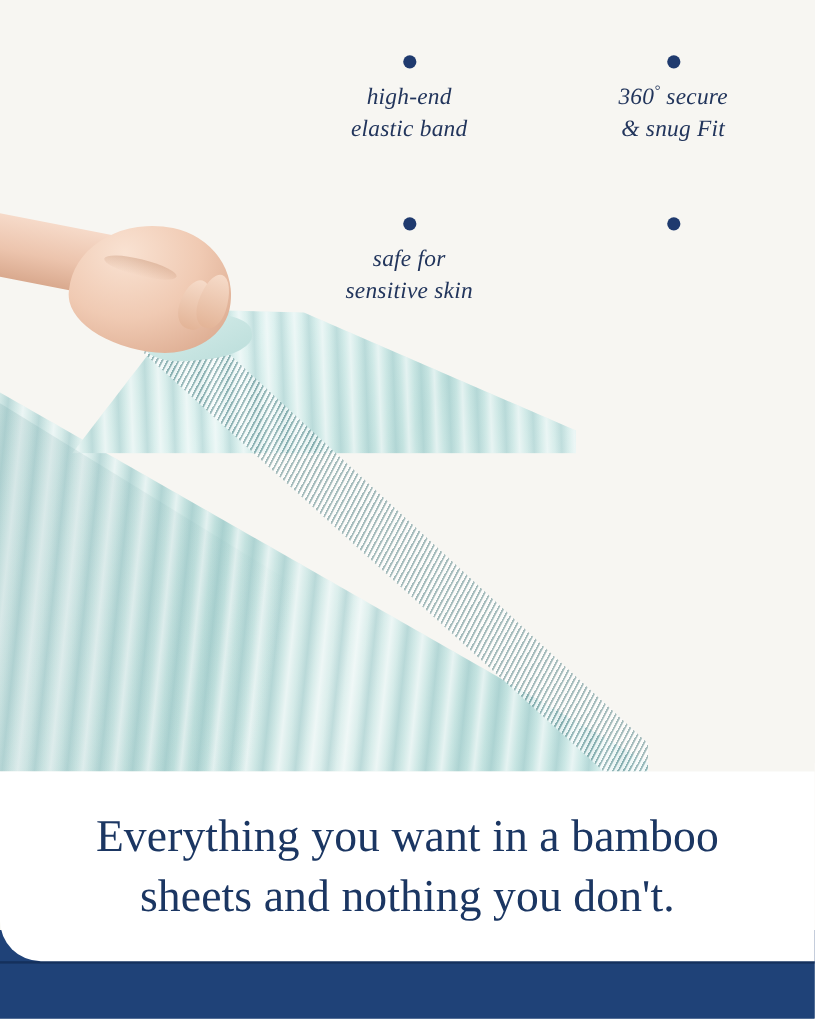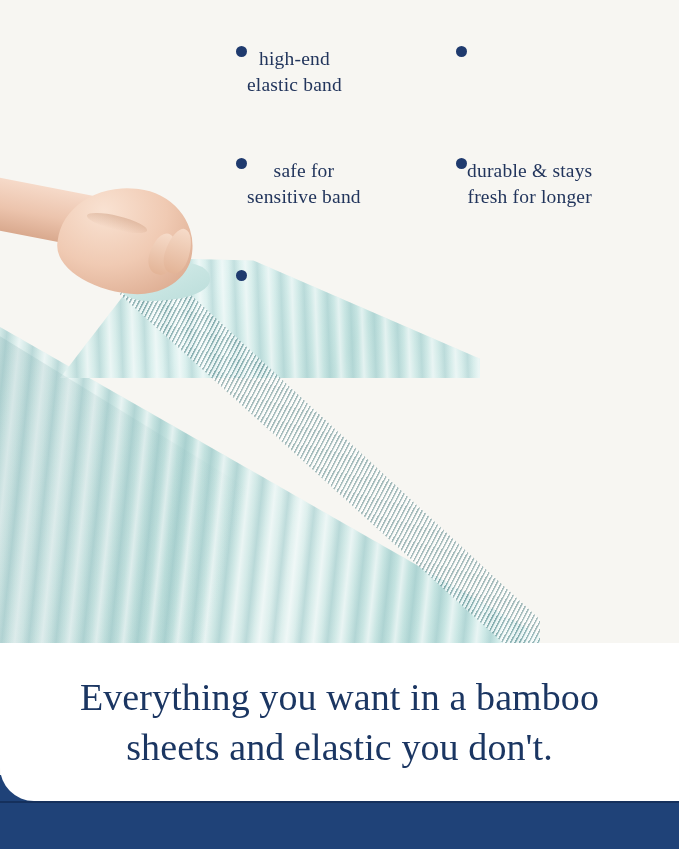--- a/index.html
+++ b/index.html
@@ -146,23 +146,24 @@
     left: 236px;
     top: 46px;
     width: 430px;
     display: grid;
     grid-template-columns: 1fr 1fr;
     row-gap: 60px;
     column-gap: 10px;
   }
   .feature {
     display: flex;
-    flex-direction: row;
-    align-items: flex-start;
+    flex-direction: column;
+    align-items: center;
     text-align: center;
+    font-style: italic;
   }
   .dot {
     width: 11px;
     height: 11px;
     border-radius: 50%;
     background: #1f3a6e;
     margin-bottom: 12px;
   }
   .feature-text {
     color: #22355c;
@@ -244,41 +245,38 @@
 
     <div class="feature">
       <div class="dot"></div>
       <div class="feature-text">high-end
 elastic band</div>
     </div>
 
 
     <div class="feature">
       <div class="dot"></div>
+      <div class="feature-text"><span>360</span><span class="deg">°</span><span>  secure
+&amp; snug Fit</span></div>
     </div>
 
     <div class="feature">
       <div class="dot"></div>
       <div class="feature-text">safe for
-sensitive band</div>
-    </div>
-
-    <div class="feature">
-      <div class="dot"></div>
-      <div class="feature-text">durable &amp; stays
-fresh for longer</div>
-    </div>
+sensitive skin</div>
+    </div>
+
 
     <div class="feature">
       <div class="dot"></div>
     </div>
 
   </div>
 
   <div id="footer-bar-backing"></div>
   <div id="footer-bar"></div>
 
   <div id="headline-panel">
     <div id="headline">Everything you want in a bamboo
-sheets and elastic you don't.</div>
+sheets and nothing you don't.</div>
   </div>
 
 </div>
 
 </body></html>

